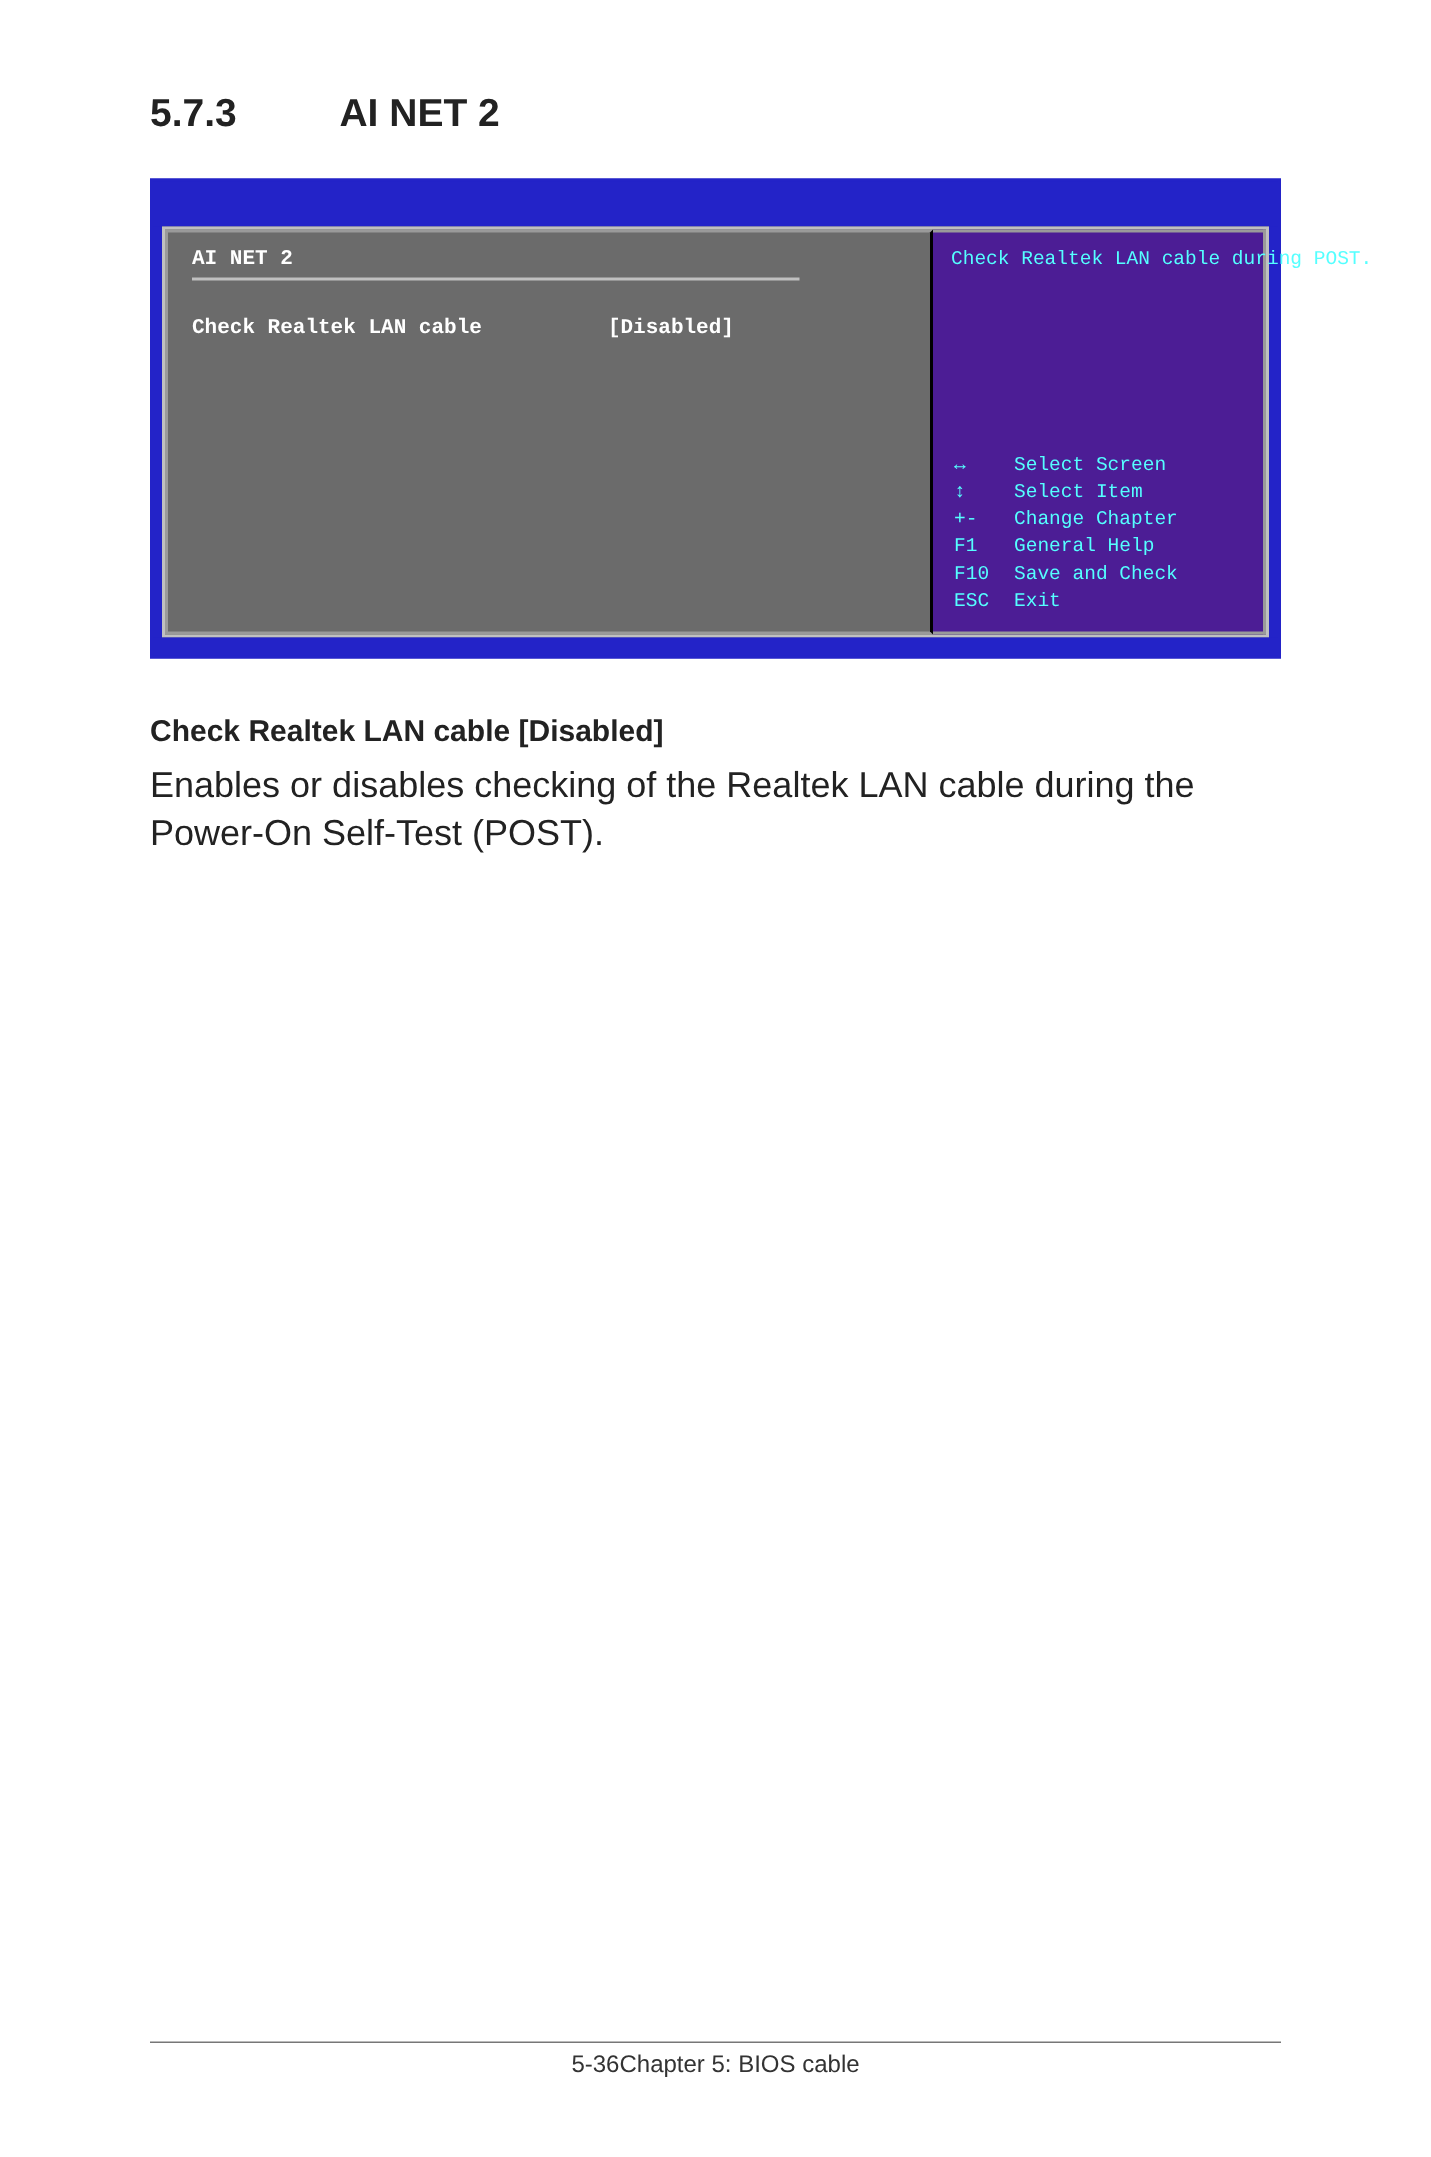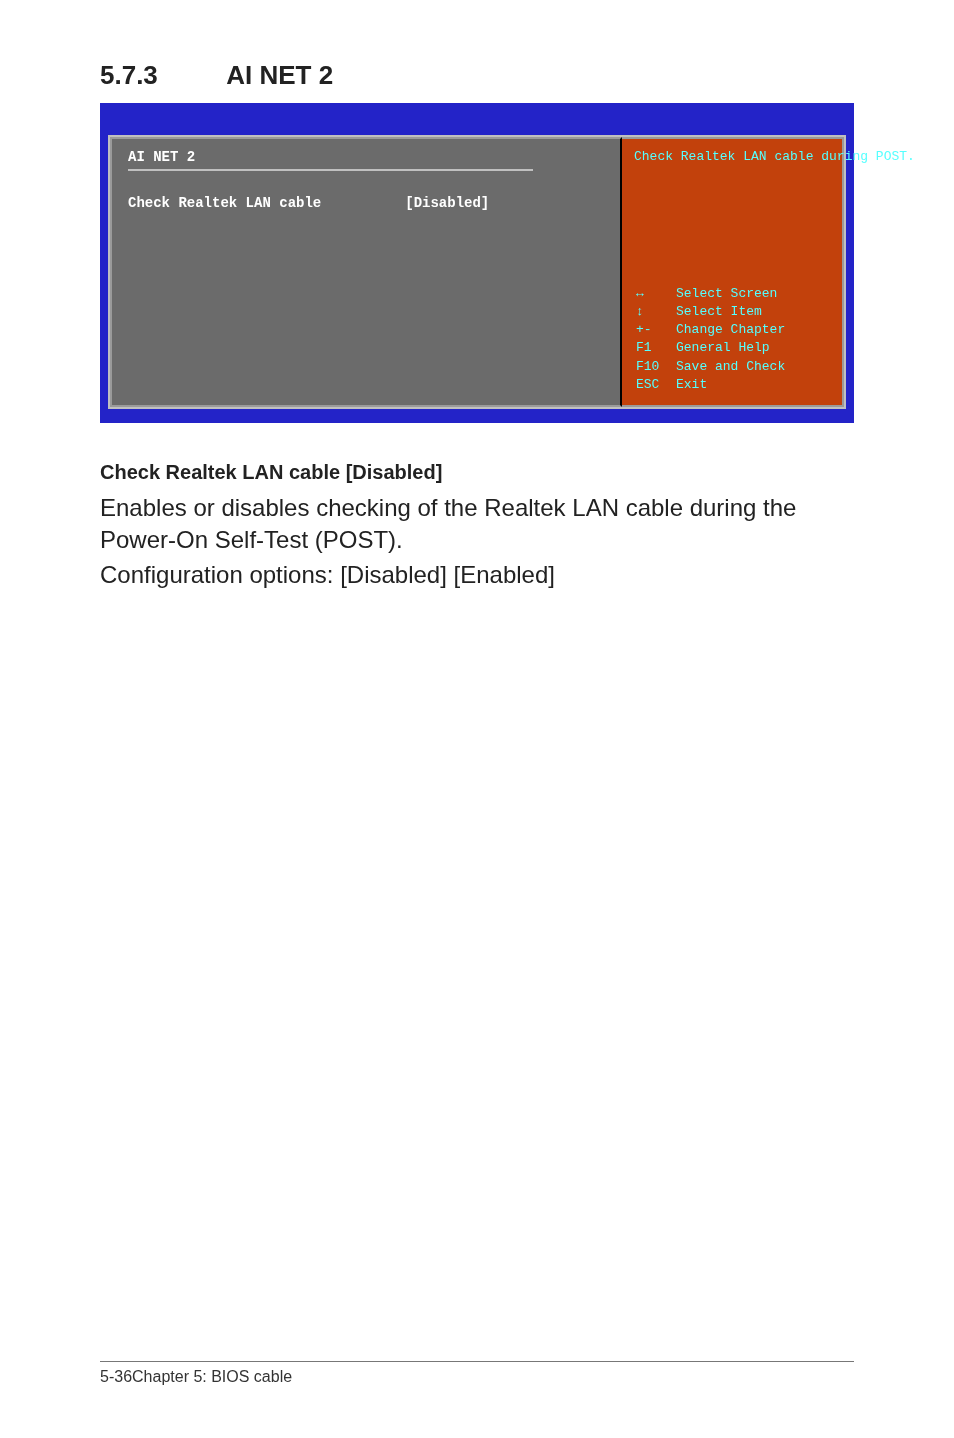--- a/index.html
+++ b/index.html
@@ -10,21 +10,21 @@
     font-family: Arial, Helvetica, sans-serif;
     color: #222;
     position: relative;
   }
   .page {
     padding: 60px 100px 0 100px;
   }
   h2.section-title {
     font-size: 26px;
     font-weight: bold;
-    margin-bottom: 12px;
+    margin-bottom: 28px;
   }
   h2.section-title .secnum { display:inline-block; width:120px; }
 
   
   .bios-outer {
     background: #2323c8;
     padding: 0;
     border: 2px solid #2323c8;
   }
   .bios-bluebar-top { height: 30px; background: #2323c8; }
@@ -51,21 +51,21 @@
     min-height: 270px;
   }
   .bios-right {
     width: 222px;
     border: 2px solid #9a9a9a;
     border-left: none;
     padding: 10px 12px;
     font-family: "Courier New", monospace;
     font-size: 13px;
     color: #55ffff;
-    background: #c2410c;
+    background: #4c1d95;
     display: flex;
     flex-direction: column;
     justify-content: space-between;
   }
   .ai-header { color: #fff; }
   .ai-header-row1 { color:#fff; }
   .ai-divider {
     border: none;
     border-top: 2px solid #c0c0c0;
     margin: 4px 0 8px 0;
@@ -102,21 +102,21 @@
     left: 100px;
     right: 100px;
   }
   .footer-rule {
     border: none;
     border-top: 1px solid #777;
     margin-bottom: 6px;
   }
   .footer-row {
     display: flex;
-    justify-content: flex-start;
+    justify-content: center;
     font-size: 16px;
     color: #333;
   }
 </style>
 </head>
 <body>
 
 <div class="page">
 
   <h2 class="section-title">
@@ -168,21 +168,20 @@
           </tr>
         </tbody>
           </table>
       </div>
     </div>
     <div class="bios-bluebar-bottom"></div>
   </div>
 
   <h3 class="subheading">Check Realtek LAN cable [Disabled]</h3>
   <p class="bodytext">Enables or disables checking of the Realtek LAN cable during the Power-On Self-Test (POST).</p>
-  <p class="bodytext">Configuration options: [Disabled] [Enabled]</p>
 
 </div>
 
 <div class="footer">
   <hr class="footer-rule">
   <div class="footer-row">
     <span>5-36</span>
     <span>Chapter 5: BIOS cable</span>
   </div>
 </div>

